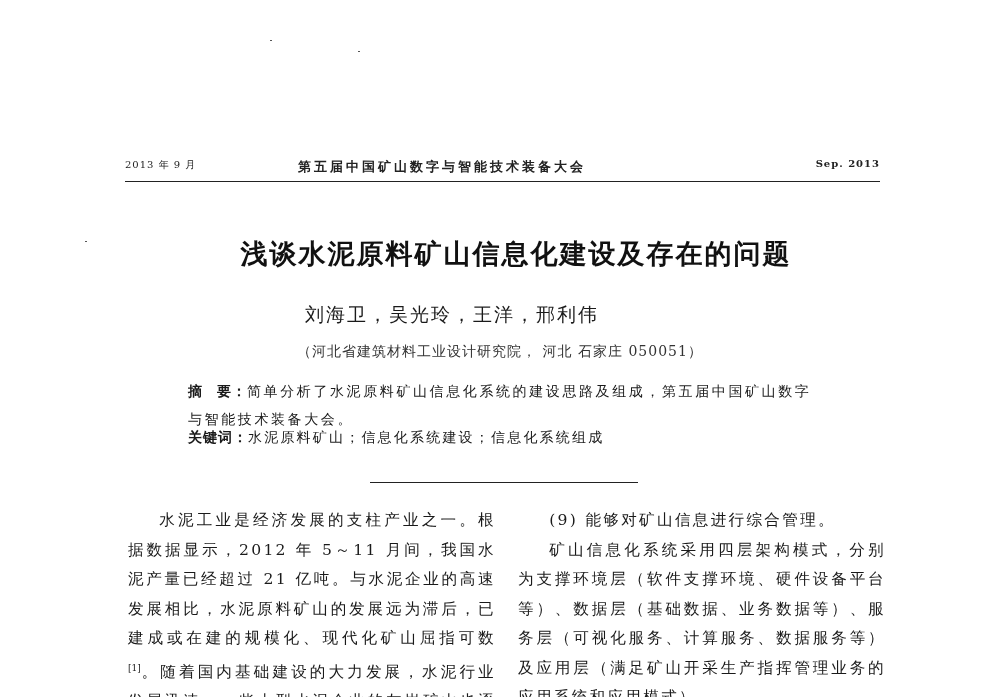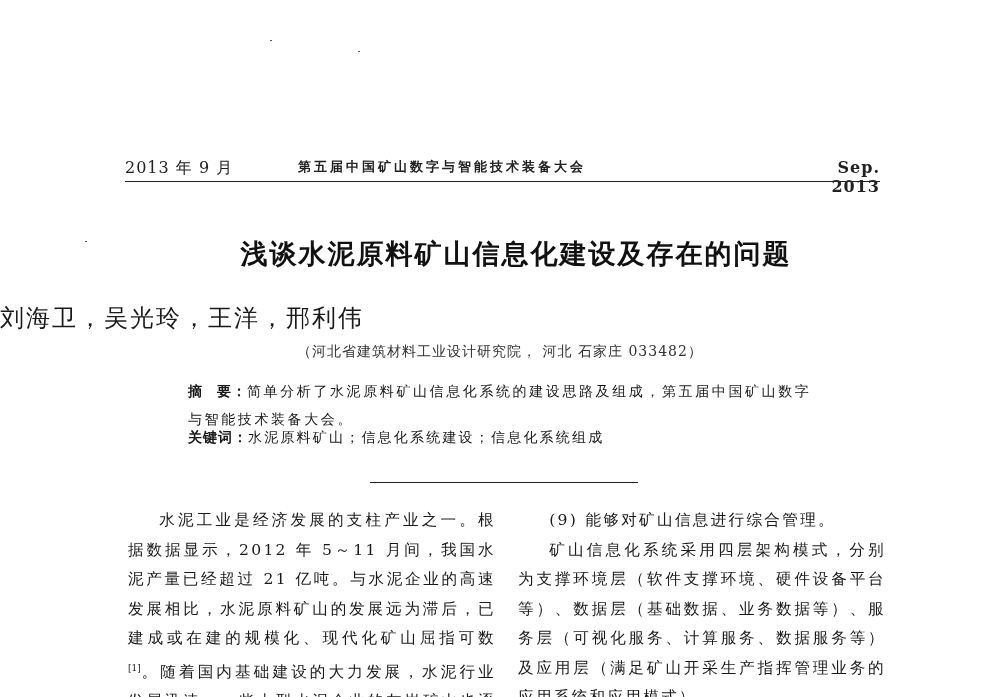--- a/index.html
+++ b/index.html
@@ -3,31 +3,31 @@
 <meta charset="utf-8">
 <style>
   html, body { margin: 0; padding: 0; }
   body {
     width: 1000px; height: 697px; background: #ffffff; position: relative; overflow: hidden;
     color: #1a1a1a;
     font-family: "DejaVu Serif", "Liberation Serif", serif;
   }
   .abs { position: absolute; }
   .speck { position: absolute; width: 2px; height: 1px; background: #555; }
-  .hdr { top: 158px; font-size: 16px; color: #222; }
+  .hdr { top: 158px; font-size: 10px; color: #222; }
   .hdr-left { left: 125px; letter-spacing: 1px; }
   .hdr-center { left: 0; width: 884px; text-align: center; font-size: 13px; letter-spacing: 3px; font-weight: bold; }
   .hdr-right { left: 795px; width: 85px; text-align: right; letter-spacing: 1px; font-weight: bold; }
   .hdr-rule { left: 125px; top: 181px; width: 755px; height: 0; border-top: 1.5px solid #222; }
   .title {
     top: 236px; left: 16px; width: 1000px; text-align: center;
     font-family: "DejaVu Sans", "Liberation Sans", sans-serif;
     font-size: 27px; font-weight: bold; letter-spacing: 2px; color: #111;
   }
-  .authors { top: 302px; left: 0; width: 904px; text-align: left; font-size: 24px; letter-spacing: 2px; color: #1a1a1a; }
+  .authors { top: 302px; left: 0; width: 904px; text-align: center; font-size: 19px; letter-spacing: 2px; color: #1a1a1a; }
   .affil { top: 343px; left: 0; width: 1000px; text-align: center; font-size: 14px; letter-spacing: 1px; color: #333; }
   .abstract { left: 188px; top: 377px; width: 630px; font-size: 14px; line-height: 28px; letter-spacing: 2.6px; color: #1a1a1a; }
   .lbl { font-family: "DejaVu Sans", "Liberation Sans", sans-serif; font-weight: bold; letter-spacing: 1px; }
   .lbl-gap { display: inline-block; width: 14px; }
   .keywords { left: 188px; top: 423px; width: 630px; font-size: 14px; line-height: 28px; letter-spacing: 2.2px; }
   .divider { left: 370px; top: 482px; width: 268px; height: 0; border-top: 1.5px solid #222; }
   .col { top: 506px; width: 368px; font-size: 15.6px; line-height: 29.5px; letter-spacing: 2.3px; color: #1a1a1a; text-align: justify; }
   .col-left { left: 128px; }
   .col-right { left: 518px; }
   .col p { margin: 0; }
@@ -43,21 +43,21 @@
   <div class="speck" style="left:358px; top:51px;"></div>
   <div class="speck" style="left:85px; top:241px;"></div>
 
   <div class="abs hdr hdr-left">2013 年 9 月</div>
   <div class="abs hdr hdr-center">第五届中国矿山数字与智能技术装备大会</div>
   <div class="abs hdr hdr-right">Sep. 2013</div>
   <div class="abs hdr-rule"></div>
 
   <h1 class="abs title" style="margin:0;">浅谈水泥原料矿山信息化建设及存在的问题</h1>
   <div class="abs authors">刘海卫，吴光玲，王洋，邢利伟</div>
-  <div class="abs affil">（河北省建筑材料工业设计研究院，  河北 石家庄   033482）</div>
+  <div class="abs affil">（河北省建筑材料工业设计研究院，  河北 石家庄   050051）</div>
 
   <div class="abs abstract">
     <span class="lbl">摘</span><span class="lbl-gap"></span><span class="lbl">要：</span><span>简单分析了水泥原料矿山信息化系统的建设思路及组成，第五届中国矿山数字与智能技术装备大会。</span>
   </div>
 
   <div class="abs keywords">
     <span class="lbl">关键词：</span><span>水泥原料矿山；信息化系统建设；信息化系统组成</span>
   </div>
 
   <div class="abs divider"></div>

